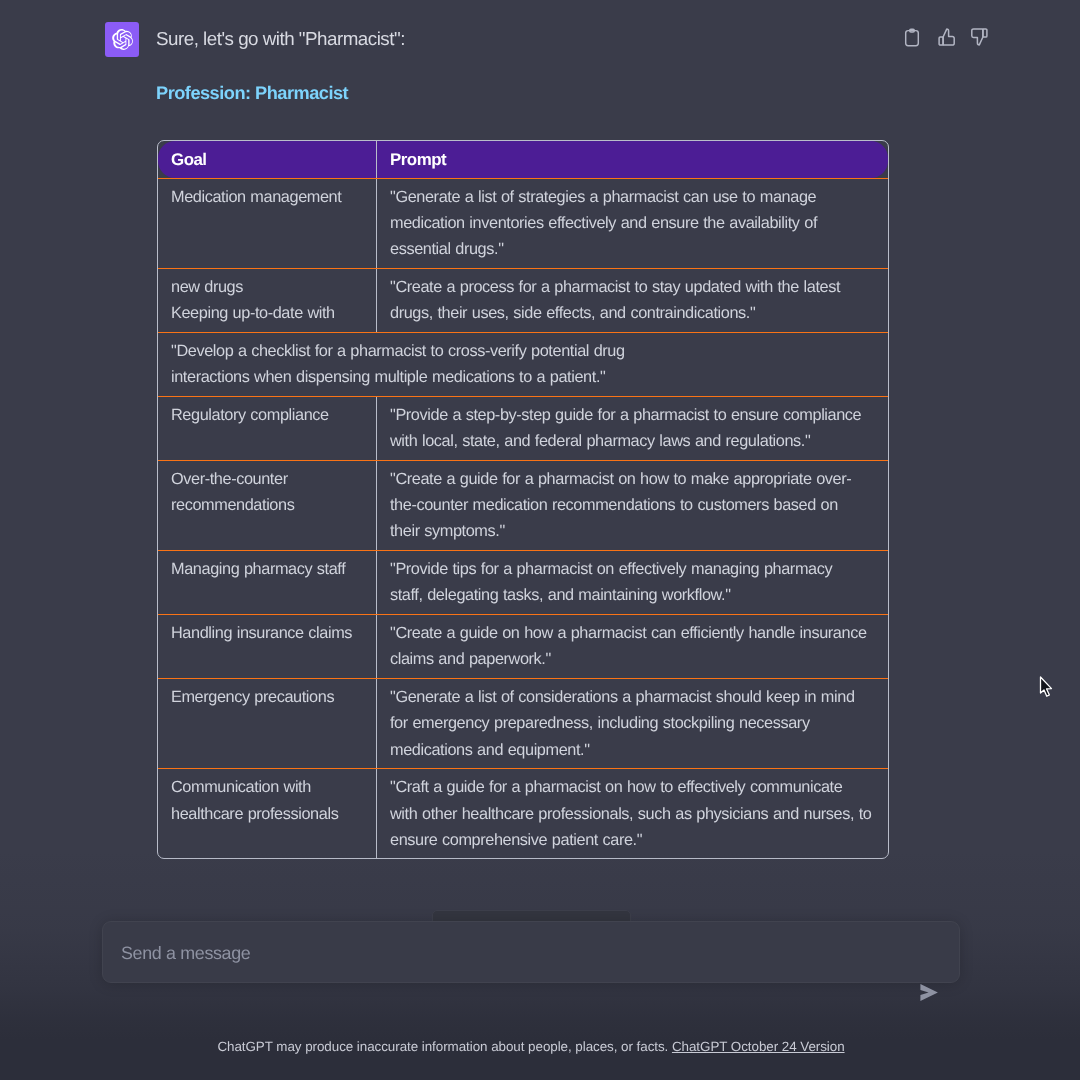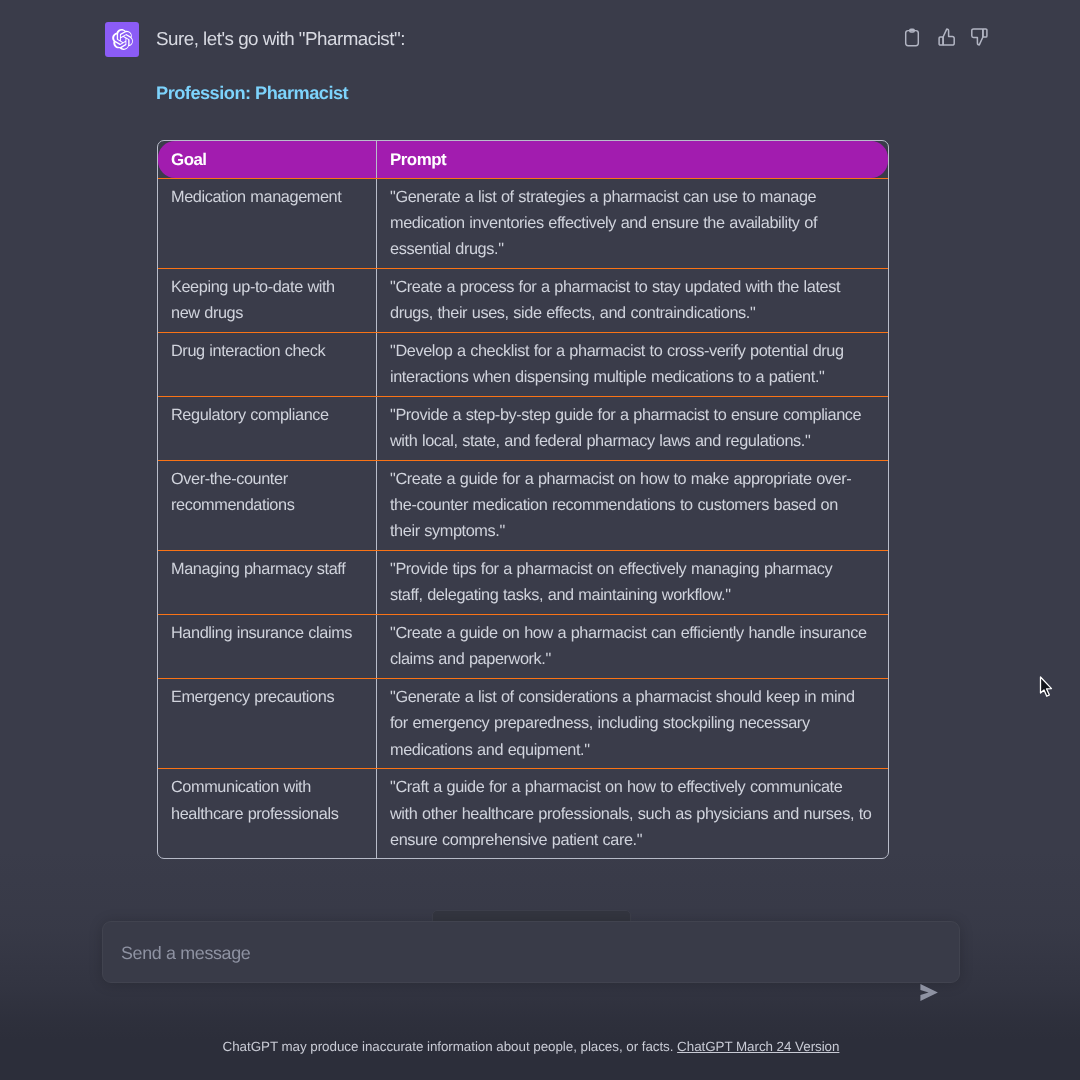--- a/index.html
+++ b/index.html
@@ -26,21 +26,21 @@
   .act{position:absolute;top:0;width:20px;height:20px;color:#b2b5c3;}
   .act svg{width:20px;height:20px;display:block;}
   .act-copy{left:0;}
   .act-up{left:35px;}
   .act-down{left:67px;}
 
   
   .tbl{position:absolute;left:157px;top:140px;width:732px;
        border:1px solid #b9bdca;border-radius:7px;overflow:hidden;
        box-sizing:border-box;}
-  .thead{display:flex;background:#a21caf;height:36.5px;border-radius:17px;}
+  .thead{display:flex;background:#4c1d95;height:36.5px;border-radius:17px;}
   .th{font-size:16.9px;font-weight:bold;color:#ffffff;letter-spacing:-0.5px;
       display:flex;align-items:flex-start;box-sizing:border-box;line-height:22px;
       padding-top:7.5px;}
   .th1{width:219px;padding-left:13px;border-right:1px solid #b9bdca;}
   .th2{flex:1;padding-left:13px;}
   .trow{display:flex;border-top:1px solid #f97316;}
     .td{font-size:16.3px;line-height:26.45px;color:#d0d3dc;letter-spacing:-0.4px;
       word-spacing:0.5px;box-sizing:border-box;padding-top:5px;padding-bottom:5px;}
   .td1{width:219px;padding-left:13px;border-right:1px solid #b9bdca;}
   .td2{flex:1;padding-left:13px;padding-right:4px;}
@@ -128,32 +128,29 @@
             <div>Medication management</div>
           </div>
           <div class="td td2">
             <div>"Generate a list of strategies a pharmacist can use to manage</div>
             <div>medication inventories effectively and ensure the availability of</div>
             <div>essential drugs."</div>
           </div>
         </div>
         <div class="trow">
           <div class="td td1">
+            <div>new drugs</div>
             <div>Keeping up-to-date with</div>
-            <div>new drugs</div>
           </div>
           <div class="td td2">
             <div>"Create a process for a pharmacist to stay updated with the latest</div>
             <div>drugs, their uses, side effects, and contraindications."</div>
           </div>
         </div>
         <div class="trow">
-          <div class="td td1">
-            <div>Drug interaction check</div>
-          </div>
           <div class="td td2">
             <div>"Develop a checklist for a pharmacist to cross-verify potential drug</div>
             <div>interactions when dispensing multiple medications to a patient."</div>
           </div>
         </div>
         <div class="trow">
           <div class="td td1">
             <div>Regulatory compliance</div>
           </div>
           <div class="td td2">
@@ -233,20 +230,20 @@
     <div class="ph">Send a message</div>
   </div>
   <span class="sendbtn">
     <svg viewBox="0 0 23 23" fill="currentColor">
         <path d="M3.4 3.1 20.9 11.5 3.4 19.9 3.42 14.0 11.6 11.5 3.42 9.0Z"></path>
       </svg>
   </span>
 
   <div class="footer">
     <span>ChatGPT may produce inaccurate information about people, places, or facts.</span>
-    <a>ChatGPT March 24 Version</a>
+    <a>ChatGPT October 24 Version</a>
   </div>
 
   <svg class="cursor" viewBox="0 0 14 23">
     <path d="M1.5 1.0 1.5 17.1 5.0 13.9 7.8 20.2 10.4 19.0 7.6 12.9 12.5 12.6 Z" fill="#13151c" stroke="#ffffff" stroke-width="1.3" stroke-linejoin="round"></path>
   </svg>
 
 </div>
 
 </body></html>

